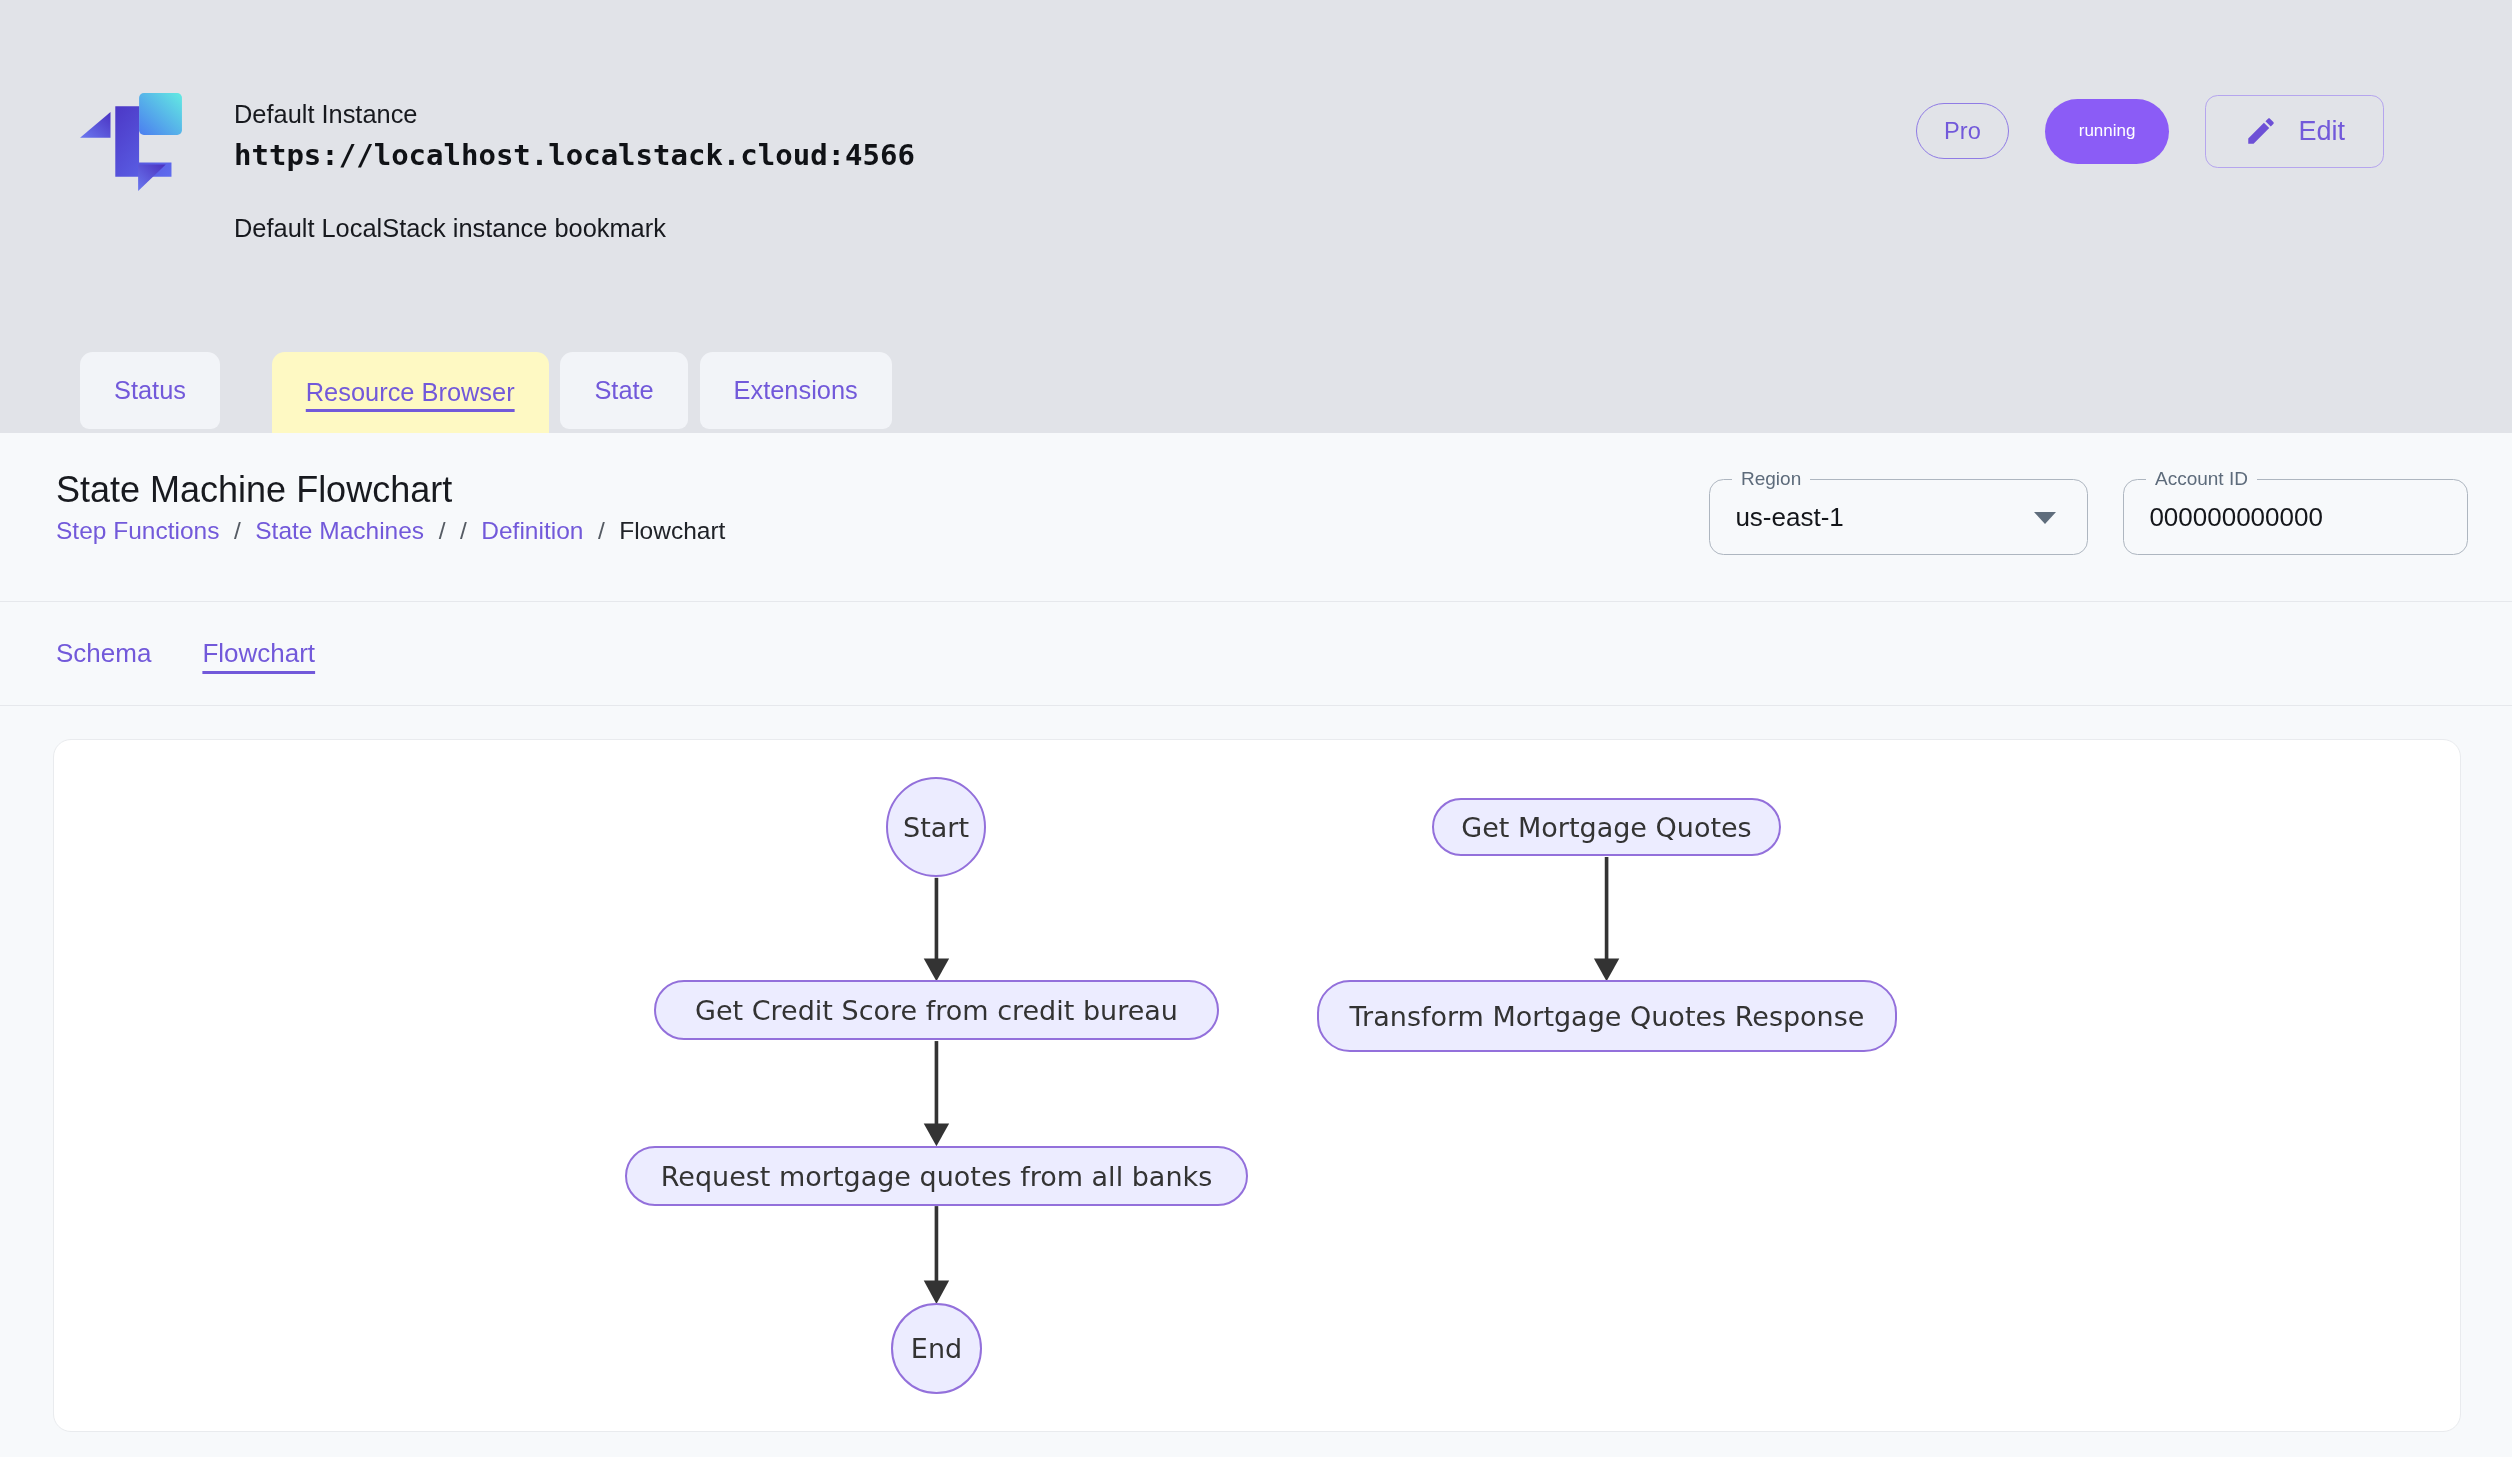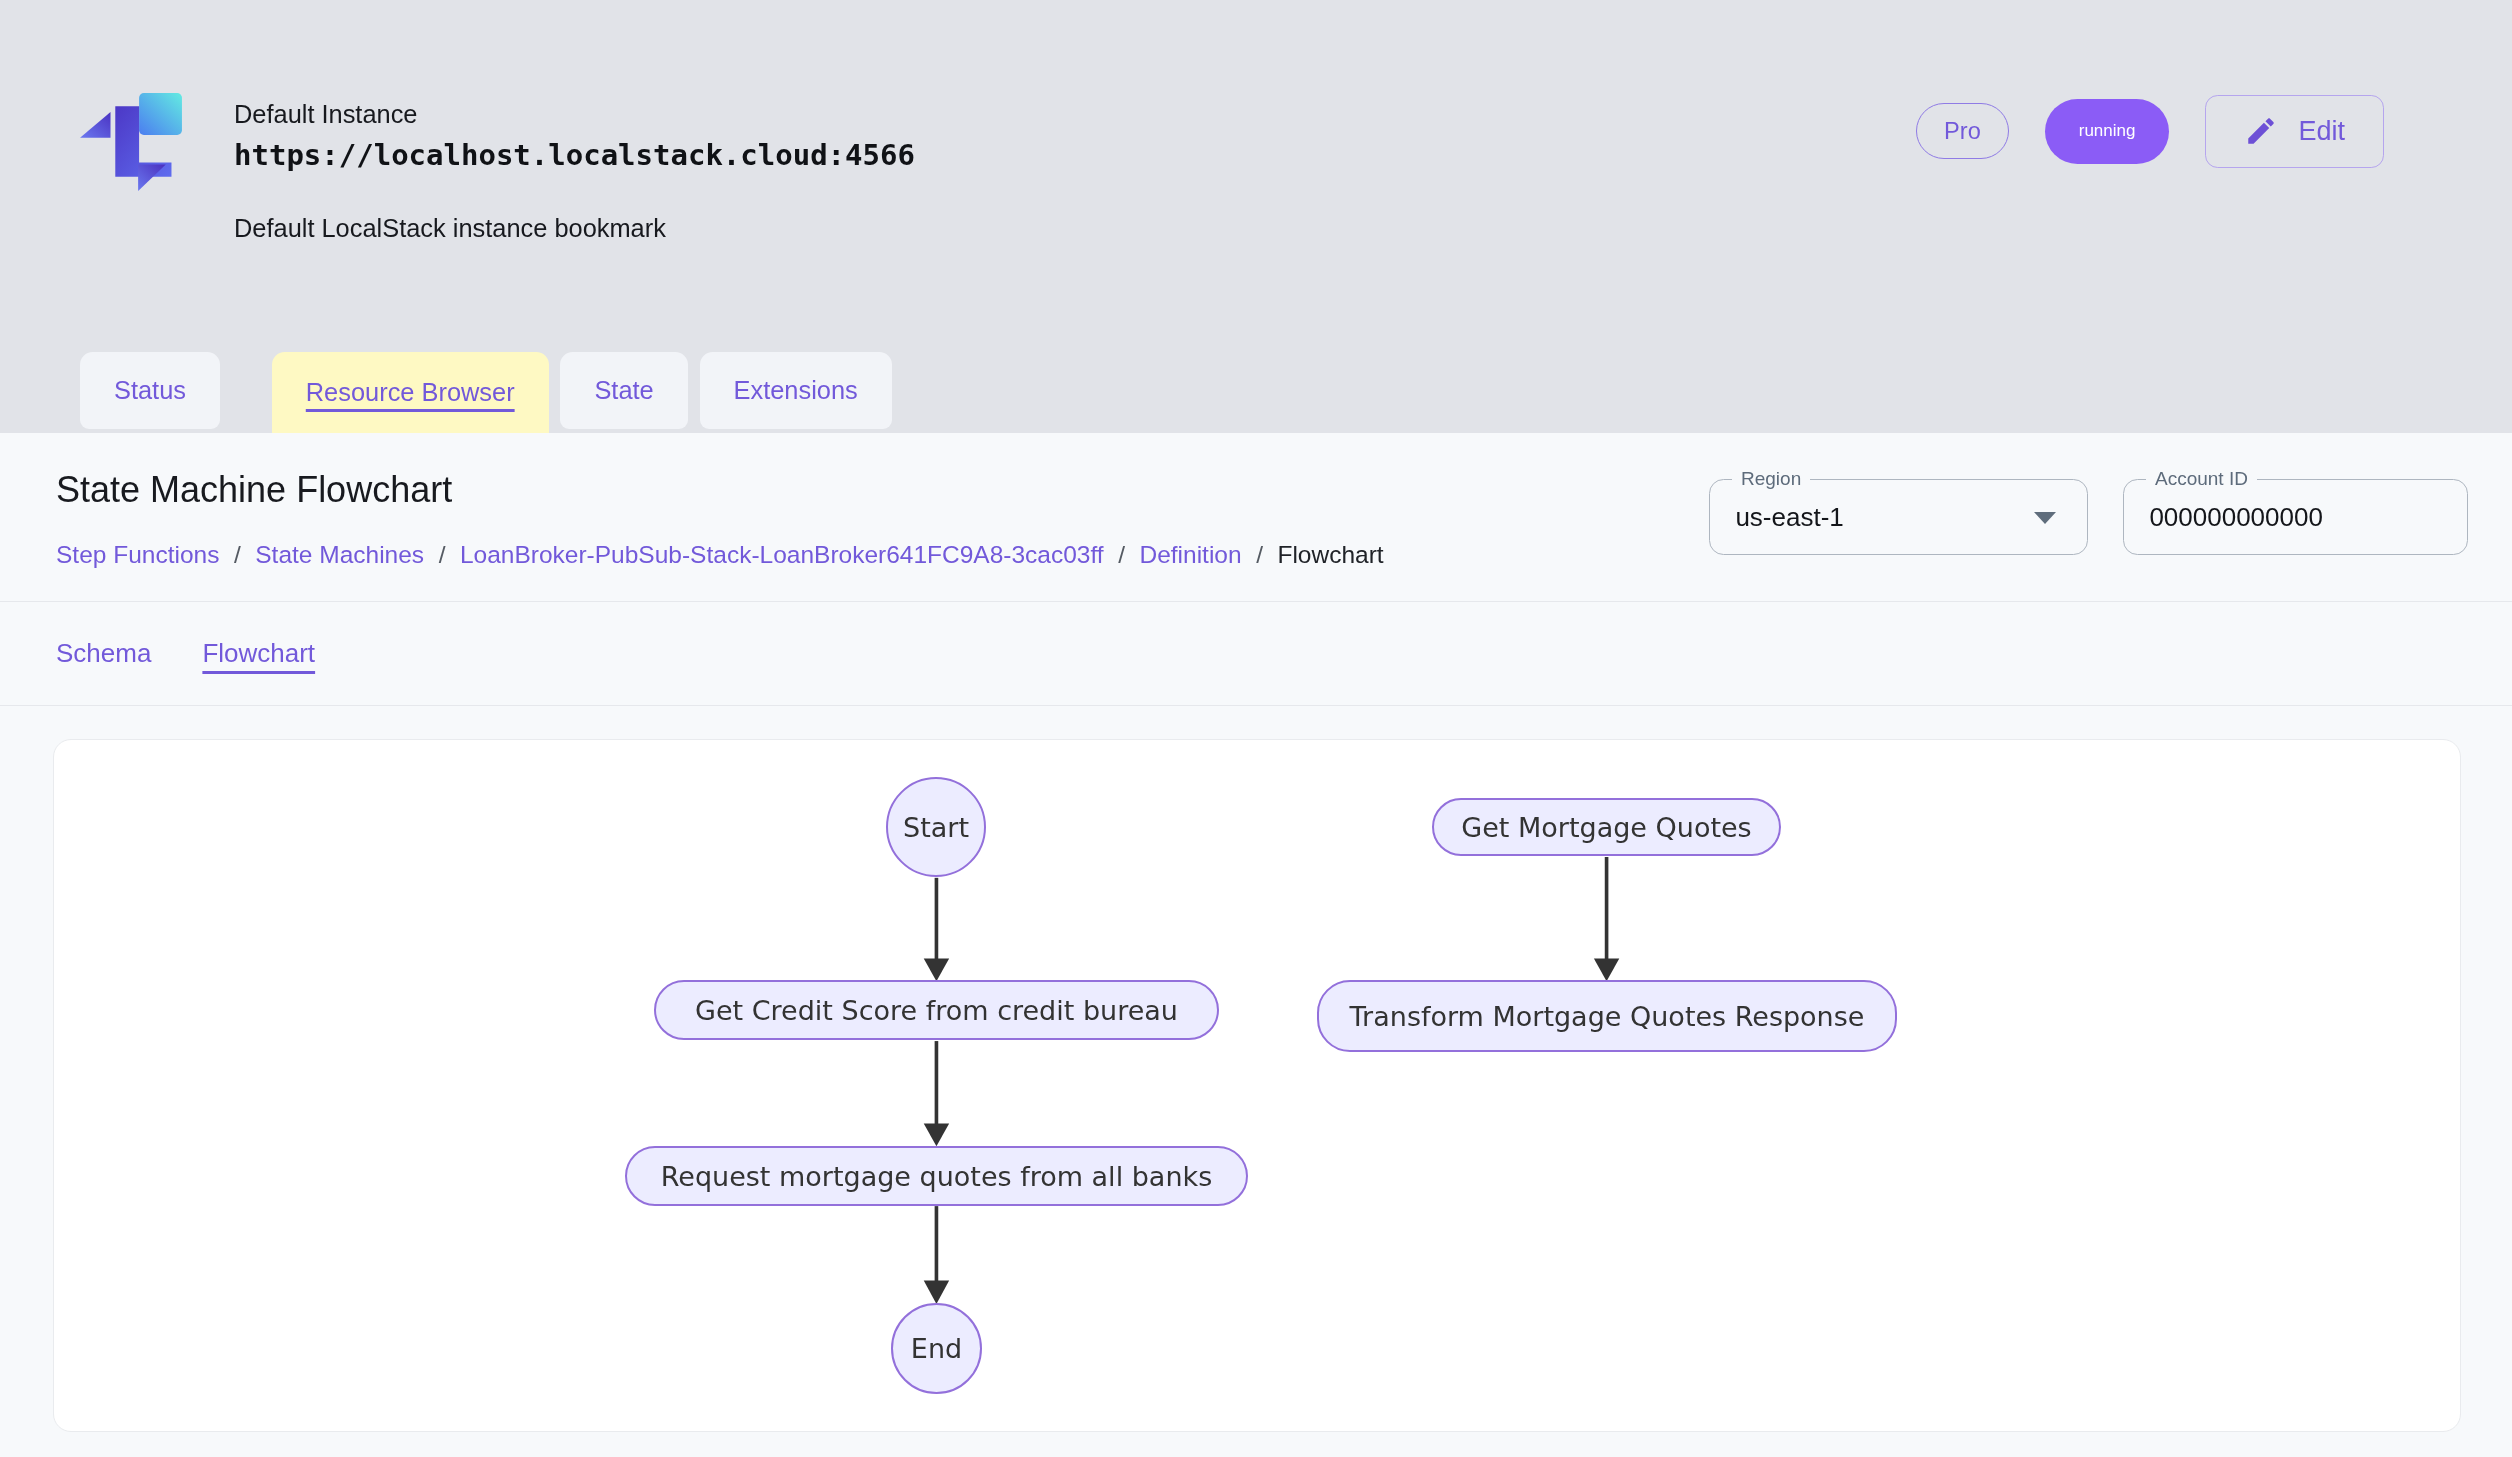--- a/index.html
+++ b/index.html
@@ -52,21 +52,21 @@
   }
   .tab.active {
     height: 81px; background: #fef9c3; border-radius: 12.7px 12.7px 0 0; margin-left: 40px;
   }
   .tab.active span { text-decoration: underline; text-decoration-thickness: 2.7px; text-underline-offset: 8.2px; }
 
   
   .panel { position: absolute; left: 0; right: 0; top: 433px; bottom: 0; background: #f7f9fb; }
   .panel-header { position: relative; height: 169px; border-bottom: 1.8px solid #e6e8ec; }
   .page-title { font-size: 36px; font-weight: 400; color: #181a1f; position: absolute; left: 56px; top: 36px; }
-  .breadcrumb { position: absolute; left: 56px; top: 108px; font-size: 24.5px; display: flex; gap: 14.5px; align-items: center; }
+  .breadcrumb { position: absolute; left: 56px; top: 84px; font-size: 24.5px; display: flex; gap: 14.5px; align-items: center; }
   .breadcrumb a { color: #7259da; text-decoration: none; cursor: pointer; }
   .breadcrumb .sep { color: #555b63; }
   .breadcrumb .current { color: #202328; }
 
   .field {
     position: absolute; top: 46px; height: 76px;
     border: 1.8px solid #aeb6c0; border-radius: 14.5px;
     display: flex; align-items: center;
   }
   .field-label {
@@ -178,21 +178,20 @@
 </nav>
 
 <main class="panel">
   <section class="panel-header">
     <h1 class="page-title">State Machine Flowchart</h1>
     <nav class="breadcrumb">
       <a>Step Functions</a>
       <span class="sep">/</span>
       <a>State Machines</a>
       <span class="sep">/</span>
-      <a>LoanBroker-PubSub-Stack-LoanBroker641FC9A8-3cac03ff</a>
       <span class="sep">/</span>
       <a>Definition</a>
       <span class="sep">/</span>
       <span class="current">Flowchart</span>
     </nav>
 
     <div class="field field-region">
       <span class="field-label">Region</span>
       <span class="field-value">us-east-1</span>
       <span class="caret"></span>

